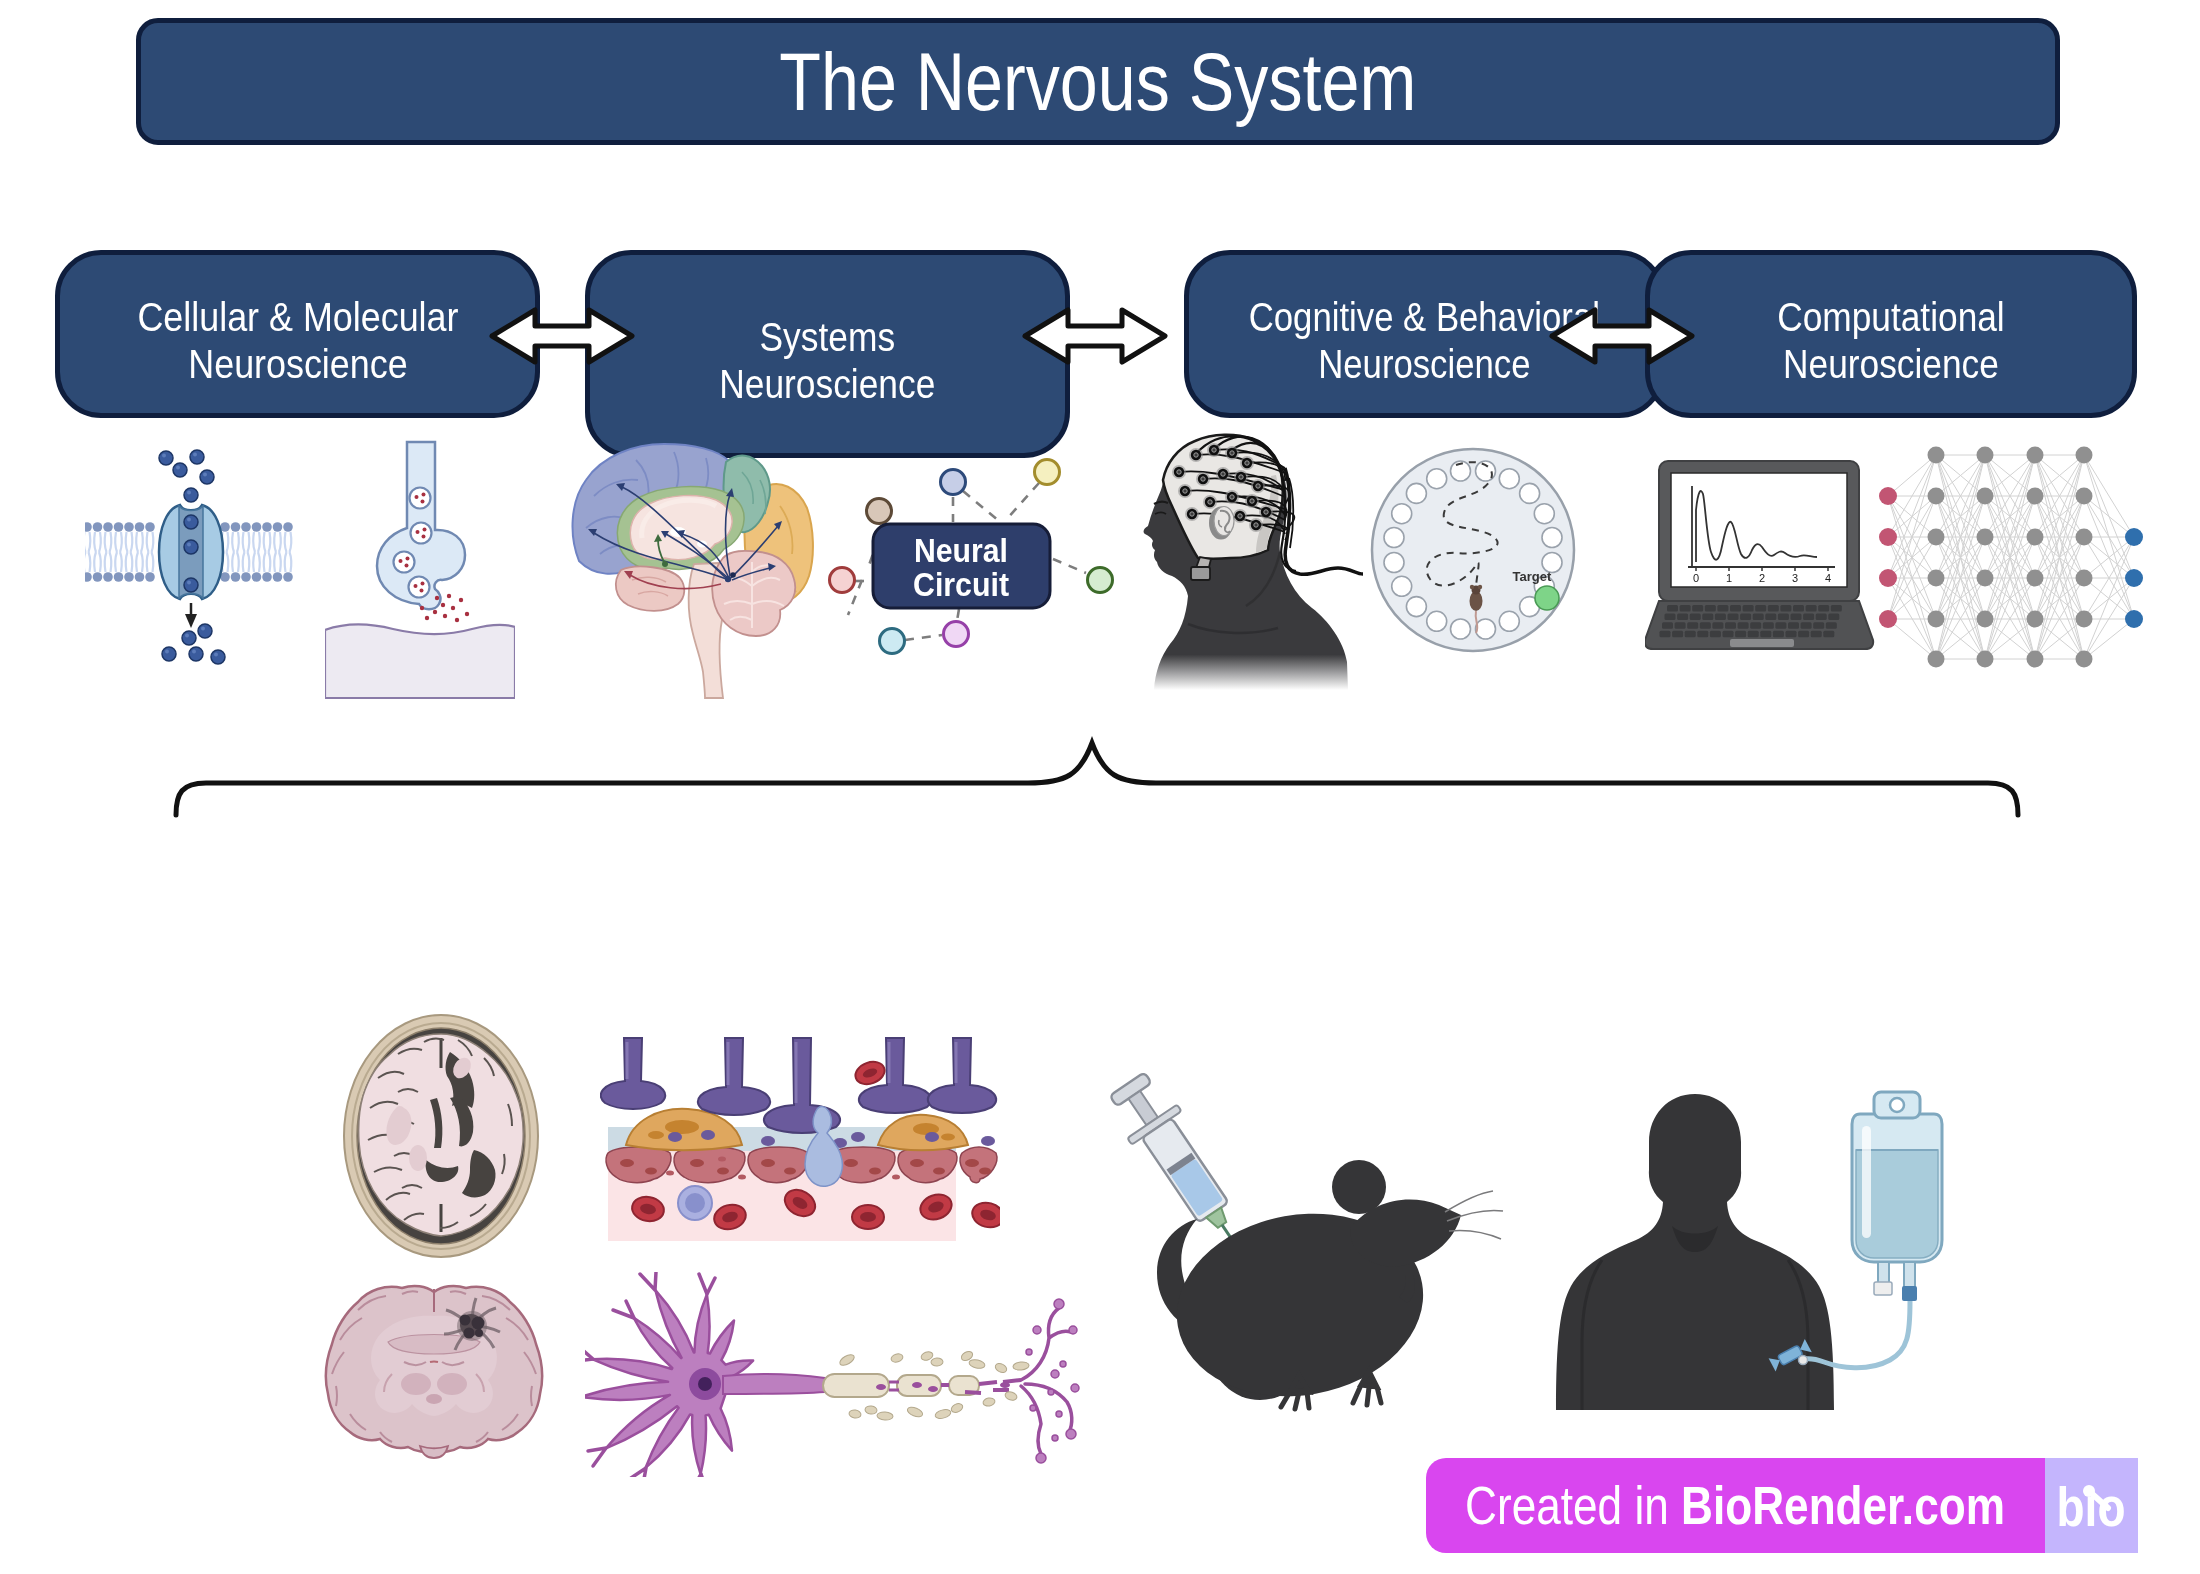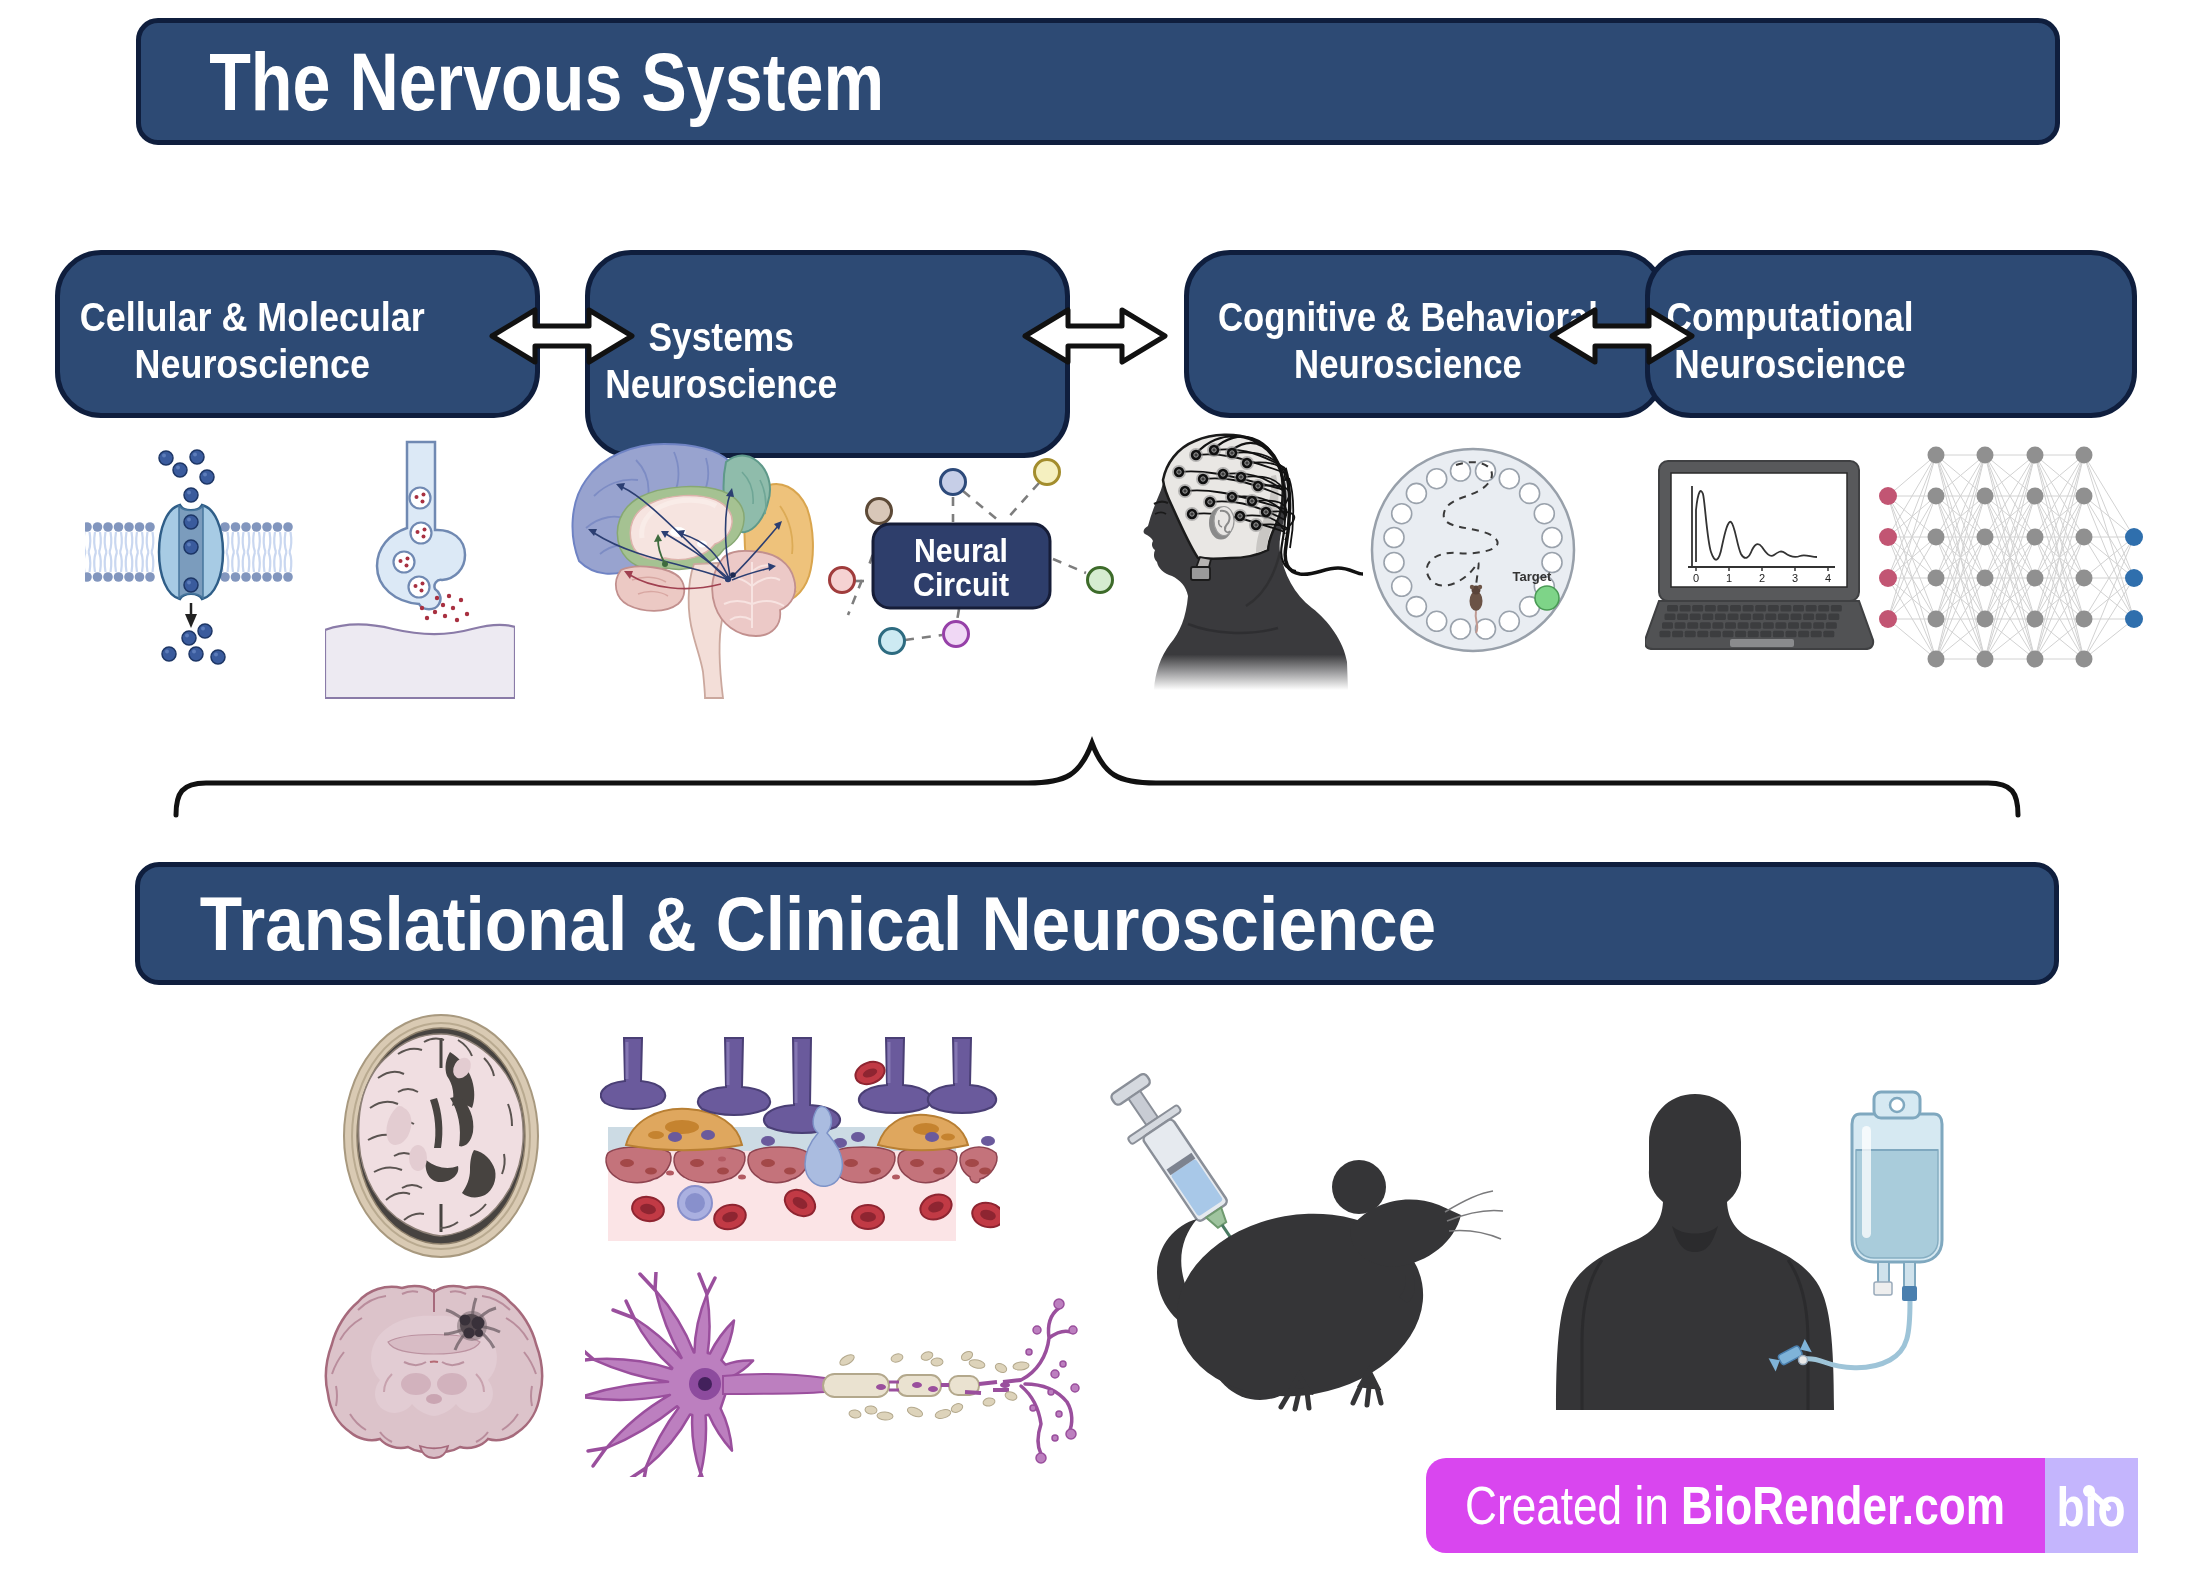--- a/index.html
+++ b/index.html
@@ -1,15 +1,15 @@
 <!DOCTYPE html>
 <html><head><meta charset="utf-8"><style>
 html,body{margin:0;padding:0;background:#fff}
 .page{position:relative;width:2200px;height:1574px;background:#fff;font-family:"Liberation Sans",sans-serif;overflow:hidden}
-.navy{position:absolute;background:#2d4a74;border:5px solid #0f1e3d;box-sizing:border-box;color:#fff;font-weight:bold;display:flex;align-items:center;text-align:center}
+.navy{position:absolute;background:#2d4a74;border:5px solid #0f1e3d;box-sizing:border-box;color:#fff;font-weight:normal;display:flex;align-items:center;justify-content:center;text-align:center}
 .navy span{display:block;white-space:nowrap}
 </style></head><body>
 <div class="page">
 <div class="navy" style="left:136px;top:18px;width:1924px;height:127px;border-radius:22px;font-size:82px">
       <span id="t1" style="transform:scaleX(0.832)">The Nervous System</span>
     </div>
 <div class="navy" style="left:55px;top:250px;width:485px;height:168px;border-radius:46px;font-size:40px;line-height:47px">
       <span id="t2" style="transform:translateY(7px) scaleX(0.897)">Cellular &amp; Molecular<br>Neuroscience</span>
     </div>
 <div class="navy" style="left:585px;top:250px;width:485px;height:208px;border-radius:46px;font-size:40px;line-height:47px">
@@ -587,23 +587,20 @@
       <circle cx="205" cy="141" r="8.5" fill="#909090"></circle>
       <circle cx="205" cy="182" r="8.5" fill="#909090"></circle>
       <circle cx="205" cy="222" r="8.5" fill="#909090"></circle>
       <circle cx="255" cy="100" r="9" fill="#2f6fad"></circle>
       <circle cx="255" cy="141" r="9" fill="#2f6fad"></circle>
       <circle cx="255" cy="182" r="9" fill="#2f6fad"></circle>
     </svg>
     <svg style="position:absolute;left:172px;top:733px" width="1850" height="90" viewBox="0 0 1850 90">
       <path d="M4,82 C4,60 10,50 34,50 L856,50 C894,50 908,42 920,10 C932,42 946,50 984,50 L1816,50 C1840,50 1846,60 1846,82" stroke="#111" stroke-width="5" fill="none" stroke-linecap="round"></path>
     </svg>
-    <div class="navy" style="left:135px;top:862px;width:1924px;height:123px;border-radius:24px;font-size:76px">
-      <span id="t6" style="transform:scaleX(0.912)">Translational &amp; Clinical Neuroscience</span>
-    </div>
 <svg style="position:absolute;left:338px;top:1008px" width="210" height="252" viewBox="0 0 210 252">
       <ellipse cx="103" cy="128" rx="97" ry="121" fill="#d9cab3" stroke="#a8997f" stroke-width="2"></ellipse>
       <ellipse cx="103" cy="128" rx="89" ry="113" fill="none" stroke="#b9aa90" stroke-width="2"></ellipse>
       <ellipse cx="103" cy="128" rx="84" ry="108" fill="#474340" stroke="#8d7f6b" stroke-width="1.5"></ellipse>
       <path d="M103,26 C82,26 64,34 50,48 C38,58 30,72 25,88 C21,102 20,118 21,134 C22,152 27,168 35,182 C43,196 54,208 68,216 C80,223 92,227 103,228 C116,227 130,222 142,214 C154,206 164,194 172,180 C179,166 184,150 185,134 C186,116 184,100 178,86 C172,70 162,56 150,46 C136,34 120,26 103,26 Z" fill="#f0dee1" stroke="#8d8077" stroke-width="1.5"></path>
       <path d="M112,44 C122,50 130,60 134,72 C137,82 137,92 134,100 C128,96 120,95 114,98 C117,88 115,76 109,68 C106,60 108,50 112,44 Z" fill="#474340"></path>
       <path d="M136,142 C146,144 154,152 157,162 C159,172 155,182 147,187 C139,191 130,190 124,185 C129,178 132,170 132,162 C132,154 133,147 136,142 Z" fill="#474340"></path>
       <path d="M103,30 L103,60 M103,196 L103,224" stroke="#474340" stroke-width="3"></path>
       <path d="M92,92 C97,106 99,124 96,140 L103,140 C106,122 104,104 99,90 Z" fill="#474340"></path>
       <path d="M112,90 C120,102 124,120 121,138 C127,140 133,134 135,124 C137,110 131,96 121,88 Z" fill="#474340"></path>

